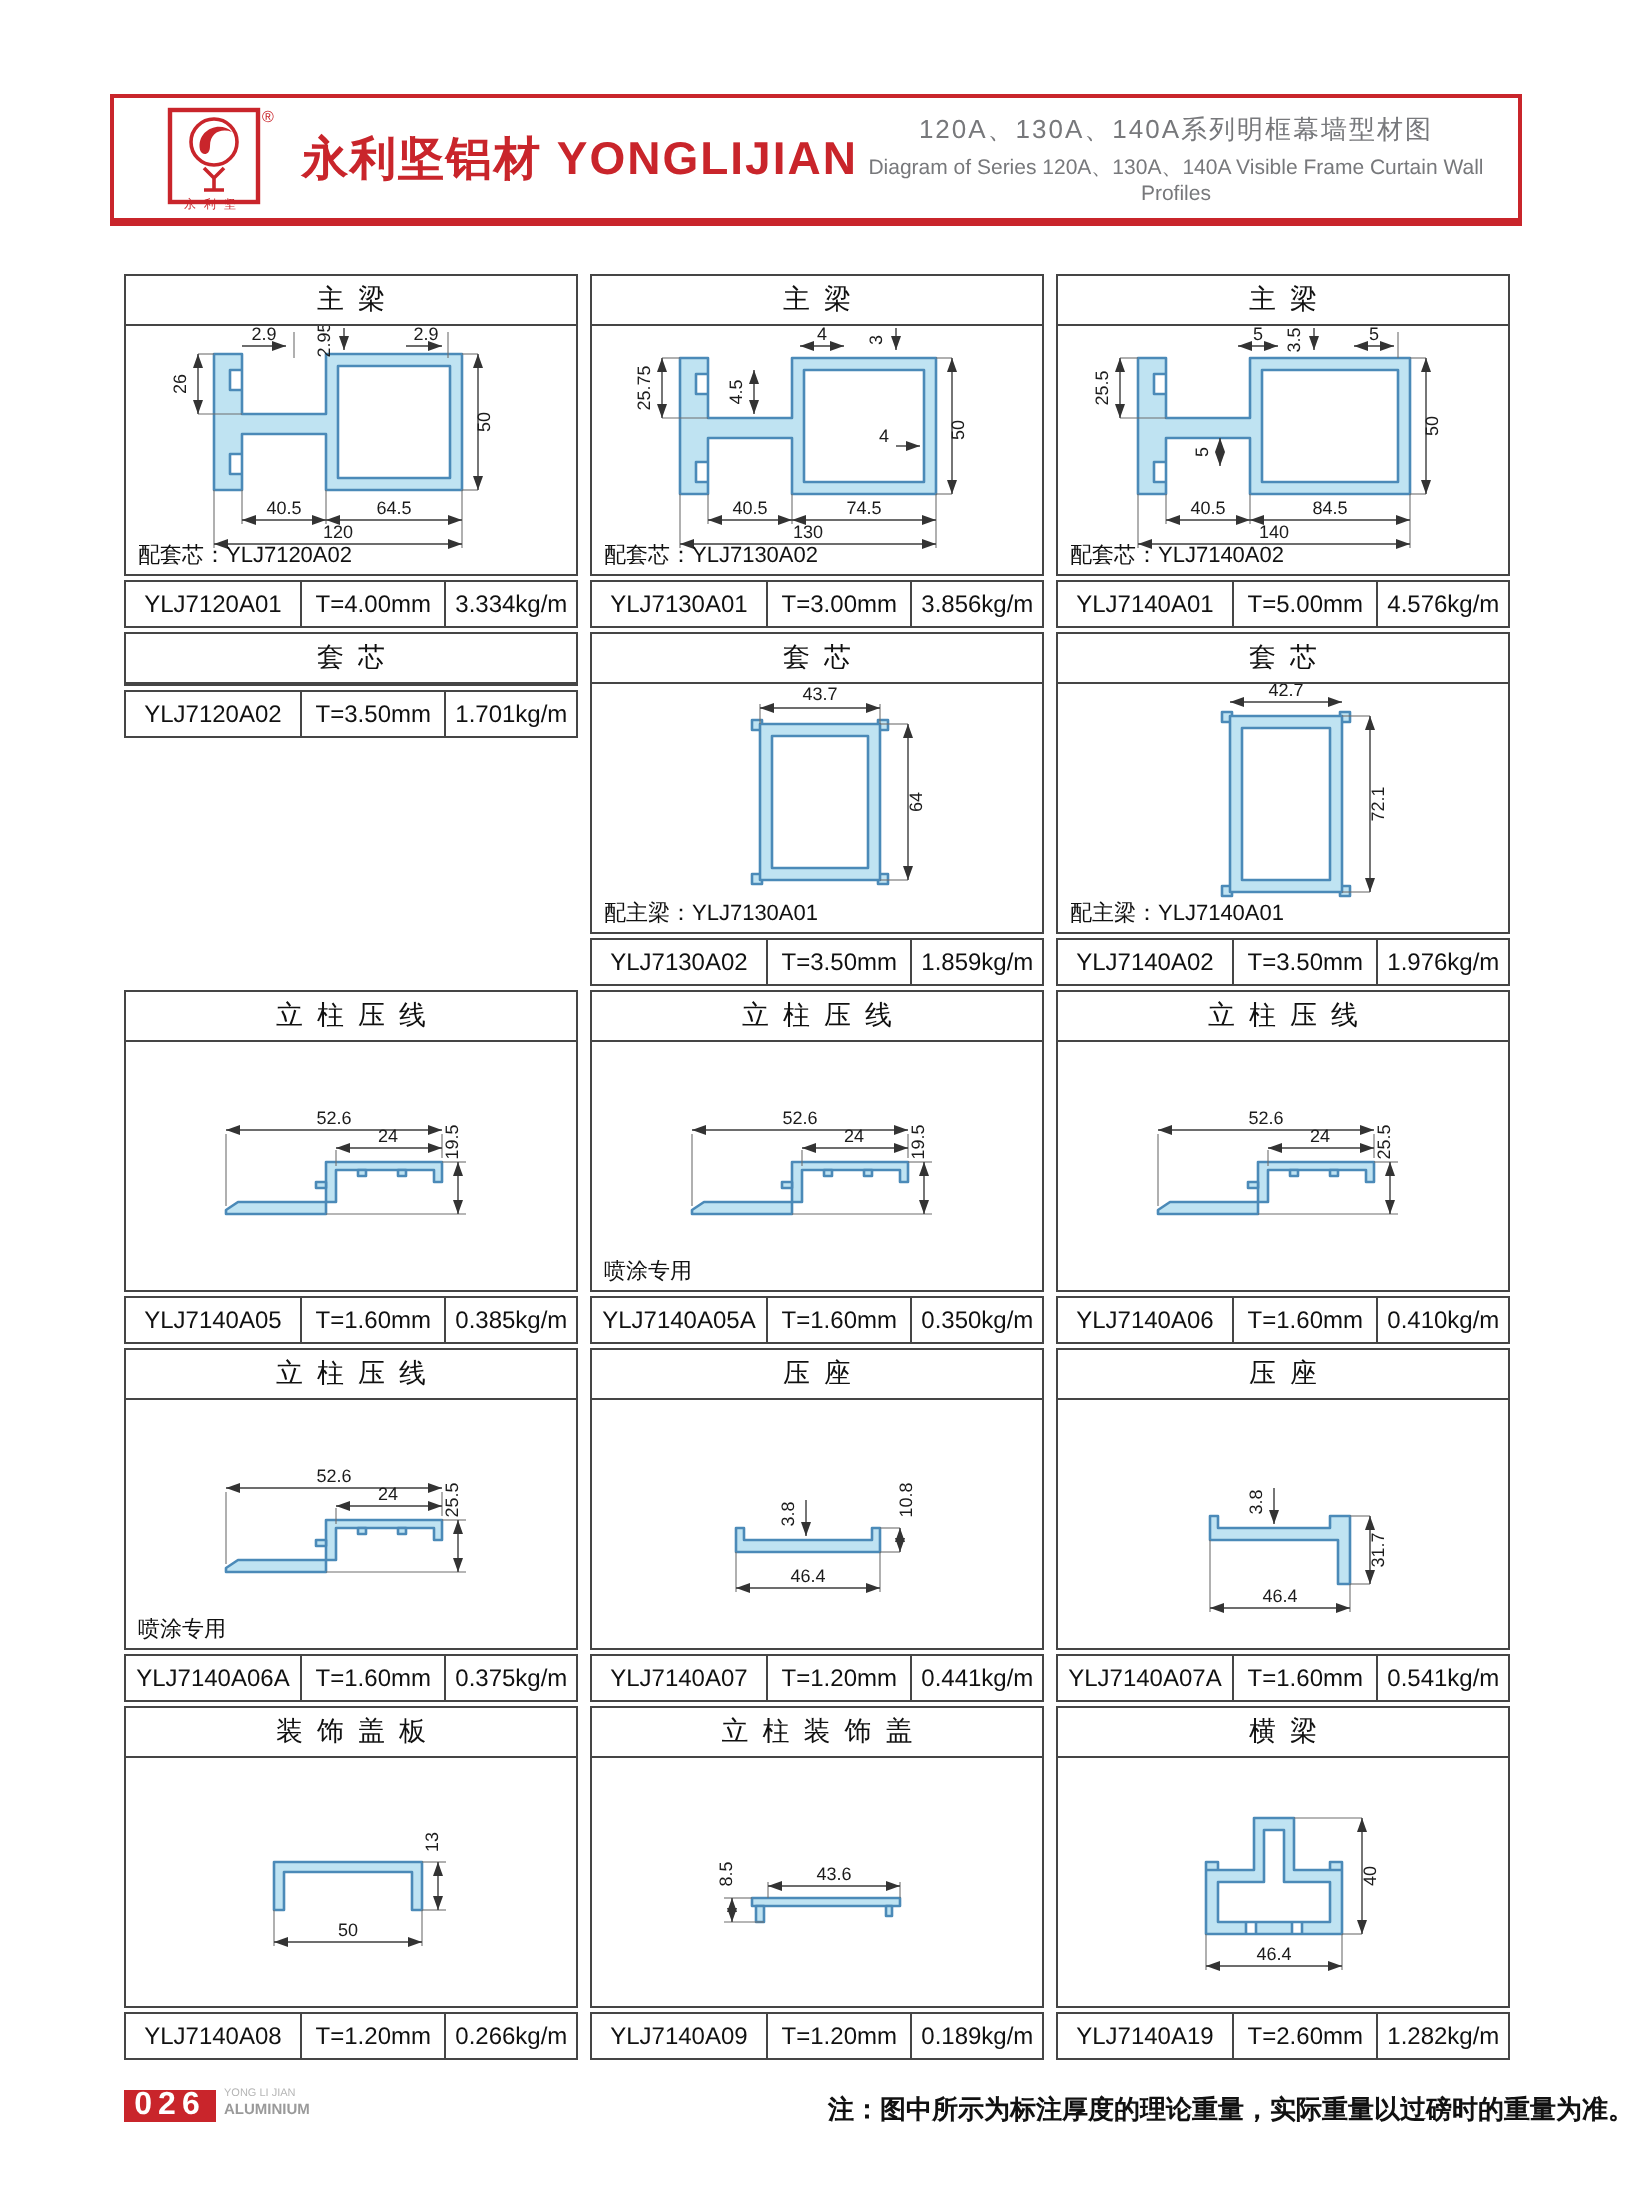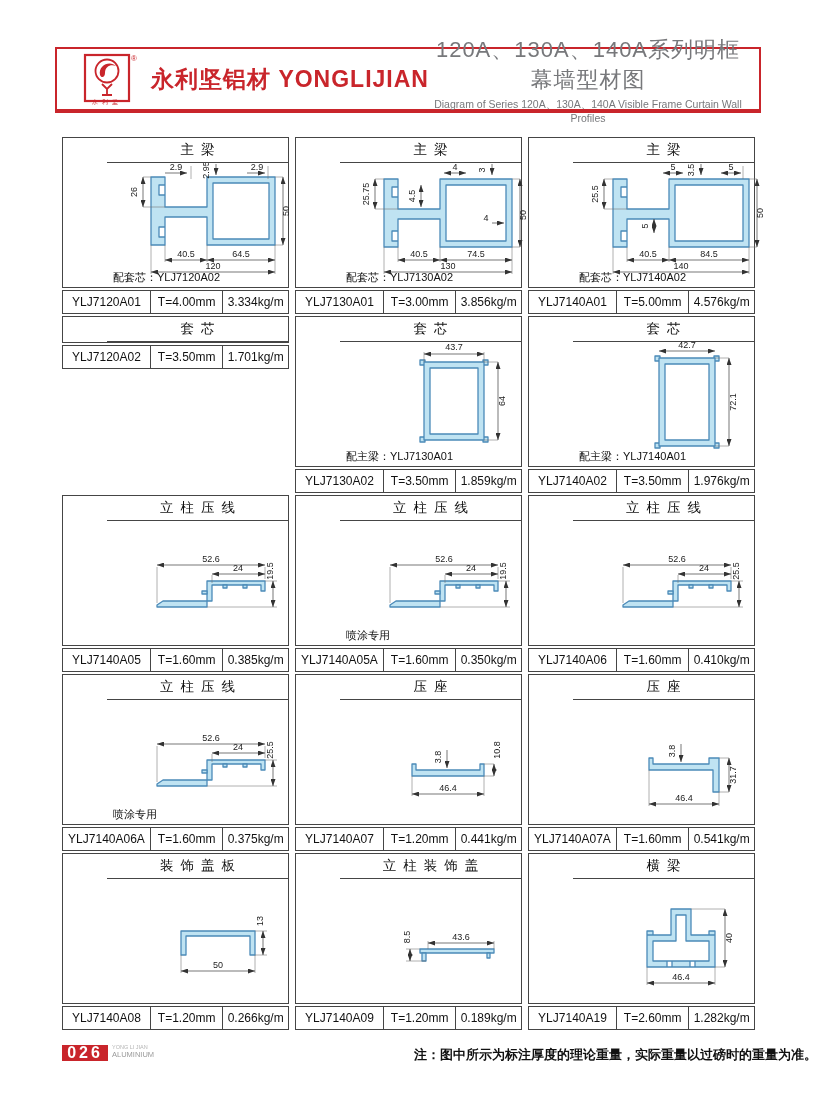--- a/index.html
+++ b/index.html
@@ -4,27 +4,27 @@
 <style>
   html,body{margin:0;padding:0;}
   body{width:817px;height:1101px;background:#fff;position:relative;
        font-family:"Liberation Sans","DejaVu Sans",sans-serif;color:#111;}
   
   .header{position:absolute;left:55px;top:47px;width:702px;height:60px;
           border:2px solid #c9252b;border-bottom-width:4px;display:flex;align-items:center;background:#fff;}
   .logo{margin-left:24px;flex:0 0 auto;}
   .brand{margin-left:12px;font-size:23px;font-weight:bold;color:#c9252b;white-space:nowrap;letter-spacing:1px;}
   .htitles{margin-left:auto;margin-right:12px;text-align:center;color:#77787b;}
-  .htitle{font-size:22px;letter-spacing:1px;}
+  .htitle{font-size:13px;letter-spacing:1px;}
   .hsub{font-size:10.5px;margin-top:3px;}
   
   .grid{position:absolute;left:62px;top:137px;display:grid;
         grid-template-columns:repeat(3,227px);column-gap:6px;row-gap:2px;}
   .card{width:227px;}
-  .mainbox{border:1px solid #454545;background:#fff;position:relative;padding-left:44px;}
+  .mainbox{border:1px solid #454545;background:#fff;position:relative;}
   .cardtitle{height:24px;line-height:24px;text-align:center;border-bottom:1px solid #454545;
              font-size:13.5px;letter-spacing:7px;text-indent:7px;}
   .draw{height:124px;position:relative;}
   .draw svg{display:block;}
   .note{position:absolute;left:6px;bottom:2px;font-size:11px;white-space:nowrap;}
   .strip{margin-top:2px;border:1px solid #454545;height:22px;display:flex;font-size:12px;}
   .strip div{line-height:22px;text-align:center;overflow:hidden;}
   .c1{width:39%;border-right:1px solid #454545;}
   .c2{width:32%;border-right:1px solid #454545;}
   .c3{width:29%;}
@@ -32,21 +32,21 @@
   .p{fill:#bfe3f2;stroke:#4b8ab8;stroke-width:1.3;stroke-linejoin:round;}
   .d{stroke:#3c3c3c;stroke-width:.7;fill:none;}
   .e{stroke:#6f6f6f;stroke-width:.55;fill:none;}
   .t{font-size:9px;fill:#1c1c1c;text-anchor:middle;font-family:"Liberation Sans","DejaVu Sans",sans-serif;}
   
   .pagefoot{position:absolute;left:62px;top:1045px;display:flex;align-items:flex-start;}
   .pnum{width:46px;height:16px;background:#c9252b;color:#fff;font-size:16px;font-weight:bold;
         text-align:center;line-height:16px;letter-spacing:3px;}
   .pbrand{margin-left:4px;color:#b5b5b5;line-height:1;}
   .pb1{font-size:5.5px;}
-  .pb2{font-size:7.5px;font-weight:normal;color:#9a9a9a;}
+  .pb2{font-size:7.5px;font-weight:bold;color:#9a9a9a;}
   .footnote{position:absolute;left:0;top:1046px;width:817px;text-align:right;
             font-size:13px;font-weight:bold;}
 </style>
 </head>
 <body>
 
 <svg width="0" height="0" style="position:absolute">
   <defs>
     <marker id="ar" markerWidth="7" markerHeight="5" refX="7" refY="2.5" orient="auto-start-reverse" markerUnits="userSpaceOnUse">
       <path d="M0,0 L7,2.5 L0,5 Z" fill="#333"></path>

